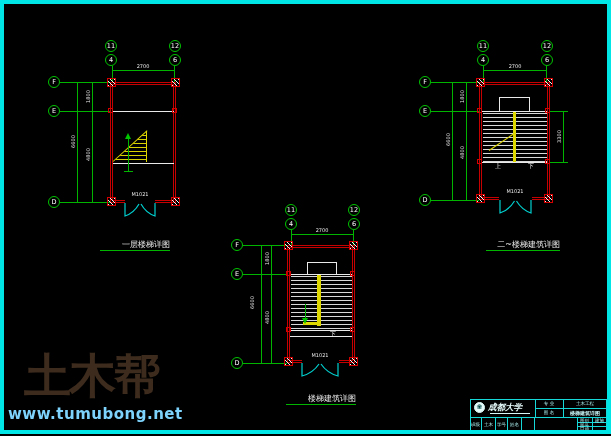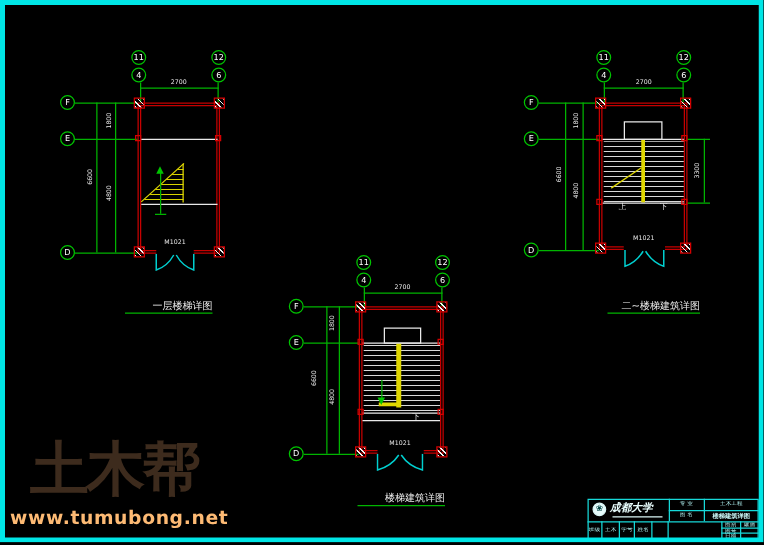--- a/index.html
+++ b/index.html
@@ -35,21 +35,21 @@
   
   .tb-line{background:#17d8d8;}
   .tbt{color:#aef0f0;font-size:4.5px;line-height:5px;white-space:nowrap;overflow:hidden;text-align:center;}
   .tbv{color:#c9f7f7;font-size:5px;line-height:6px;font-weight:bold;white-space:nowrap;overflow:hidden;text-align:center;}
   .uni{color:#e8fdfd;font-family:"DejaVu Serif",serif;font-style:italic;font-weight:bold;
        font-size:8.5px;line-height:10px;white-space:nowrap;}
   .logo{width:11px;height:11px;border-radius:50%;border:1px solid #d9f6f6;background:#e6fbfb;
         box-sizing:border-box;color:#044;font-size:7px;line-height:9px;text-align:center;}
   
   .wm-brand{color:#3d2b1d;font-size:47px;line-height:48px;font-weight:800;letter-spacing:-2px;z-index:5;}
-  .wm-site{color:#fdba74;font-size:15px;line-height:16px;font-weight:bold;letter-spacing:.5px;z-index:5;}
+  .wm-site{color:#7dd3fc;font-size:15px;line-height:16px;font-weight:bold;letter-spacing:.5px;z-index:5;}
 </style>
 </head>
 <body>
 
 <div id="canvas">
 
   <div>
     <div class="b bubble" style="left:105px;top:40px">11</div>
     <div class="b bubble" style="left:169px;top:40px">12</div>
     <div class="b bubble" style="left:105px;top:54px">4</div>

